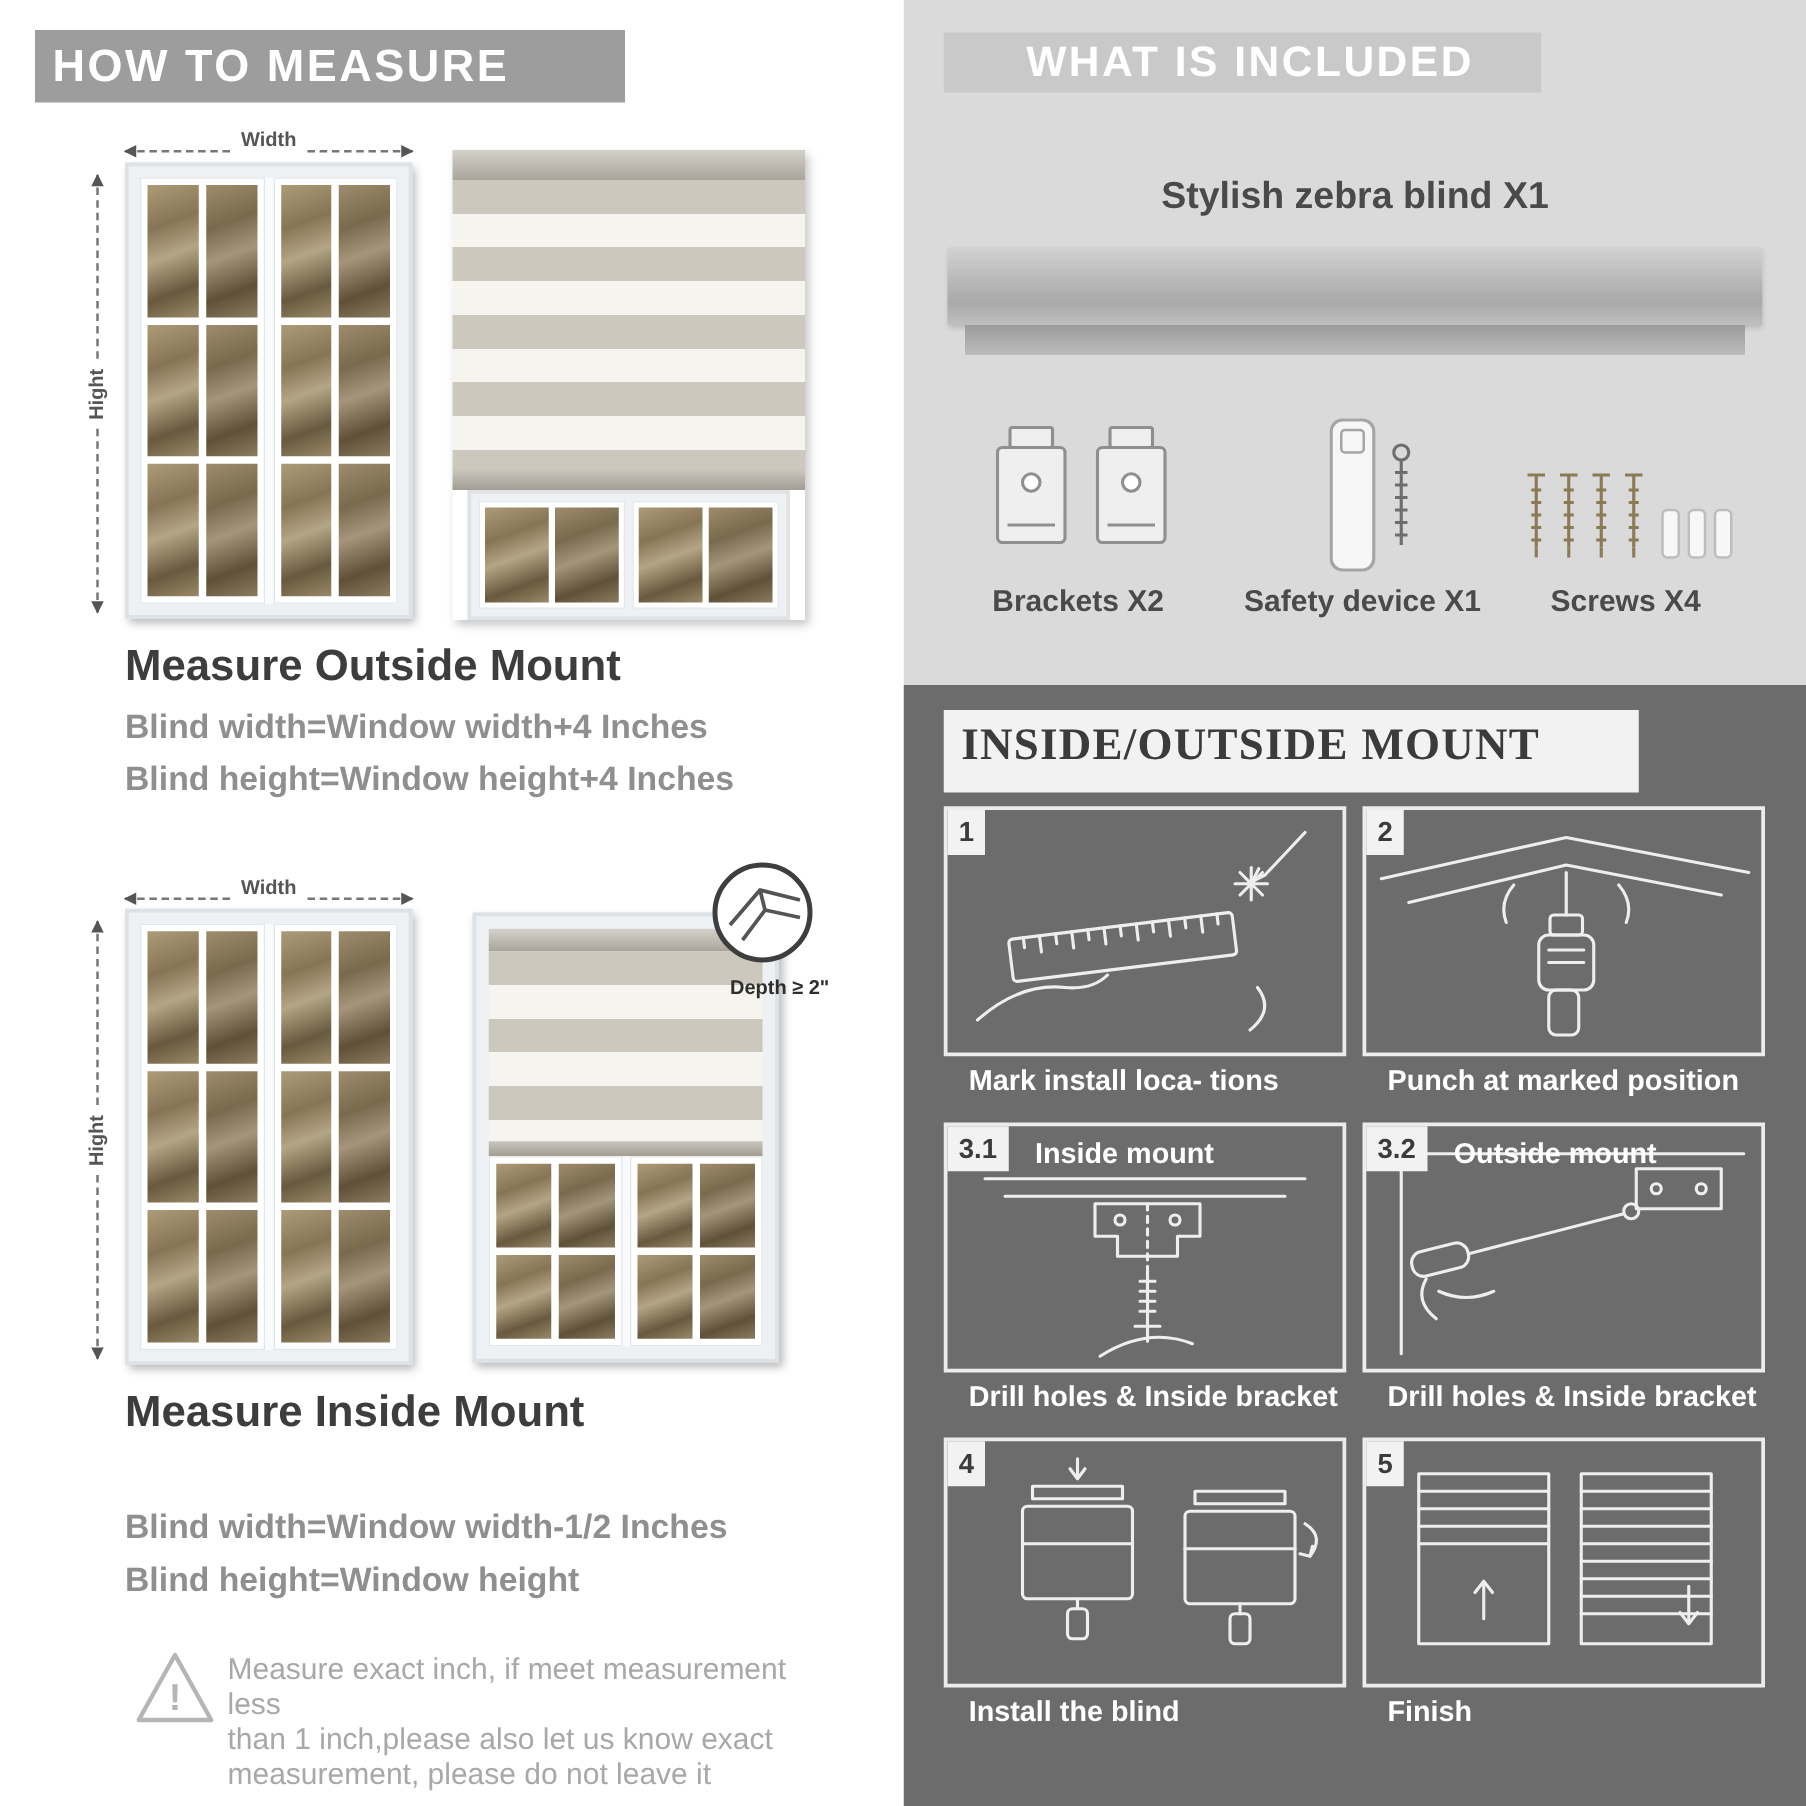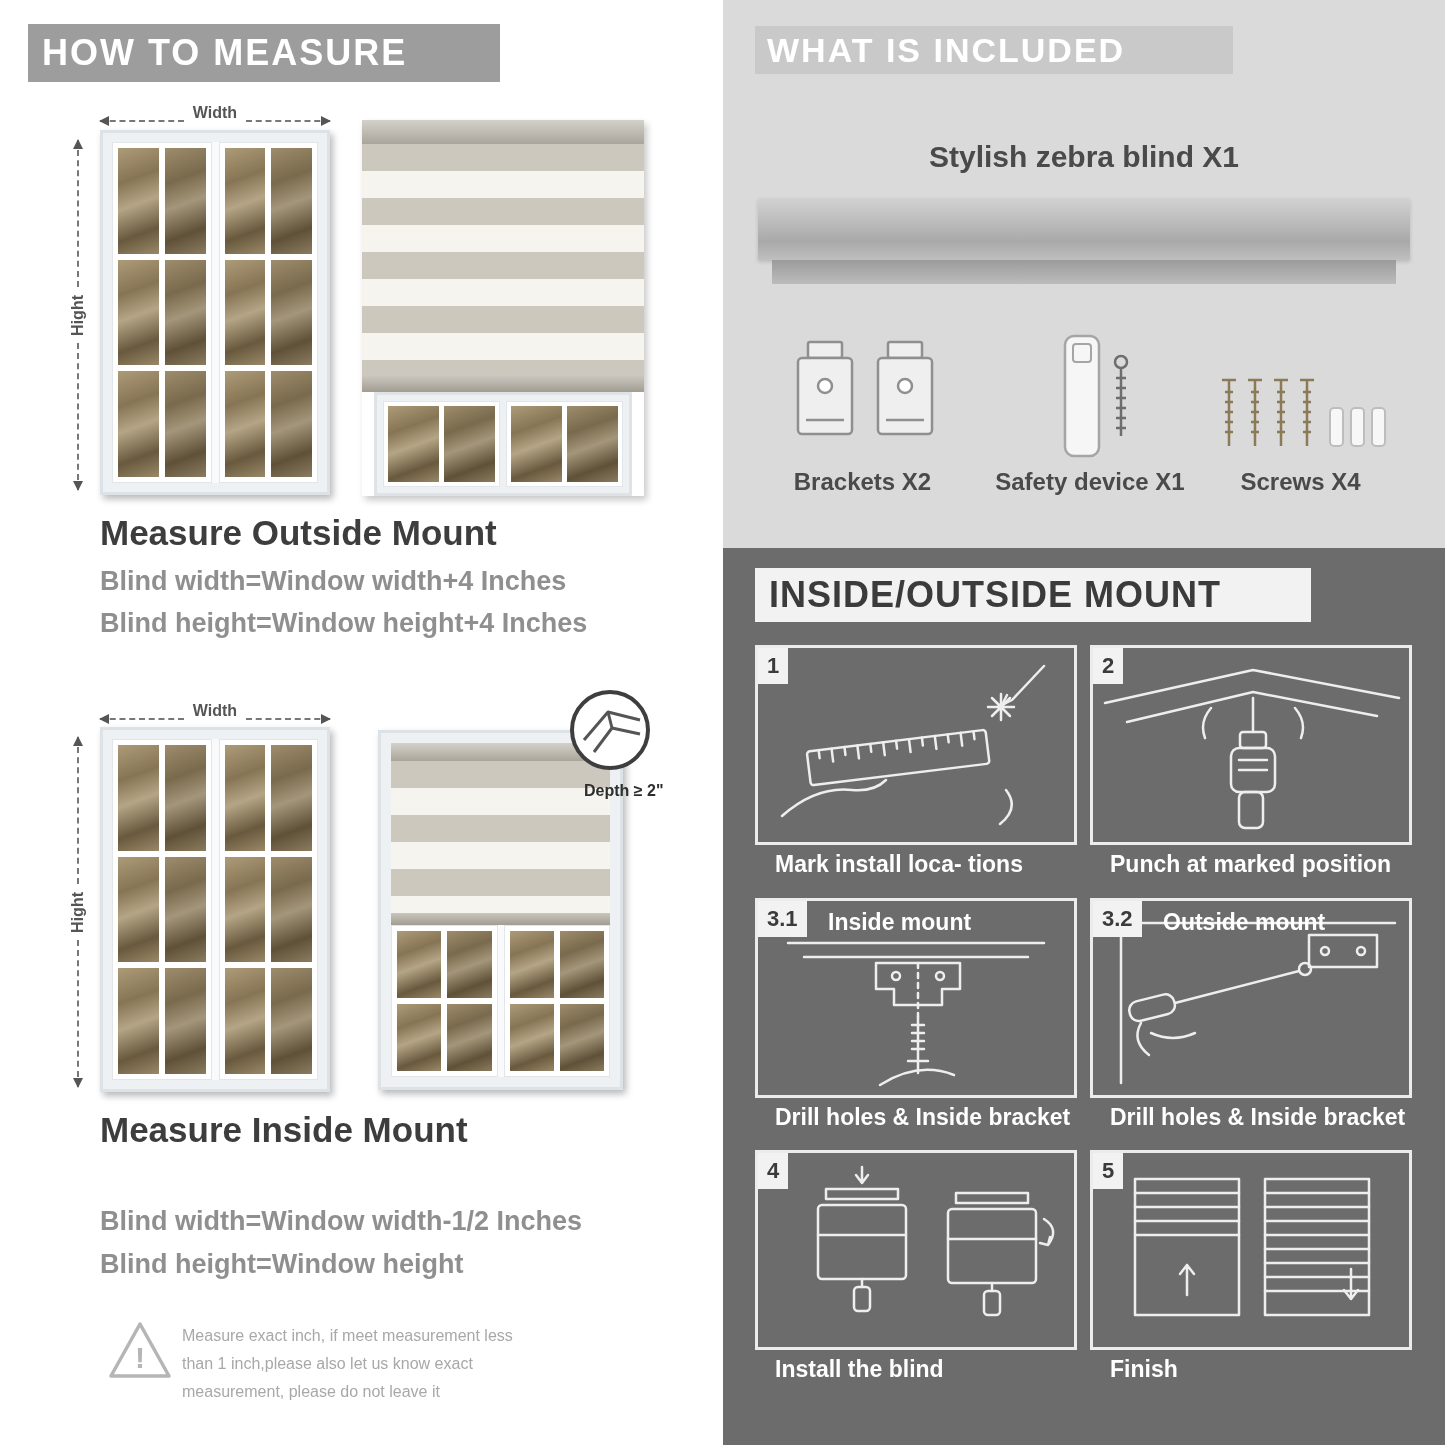--- a/index.html
+++ b/index.html
@@ -48,37 +48,37 @@
       border-left:5px solid transparent; border-right:5px solid transparent; border-top:10px solid #555; }
   .v-arrow .lab { writing-mode:vertical-rl; transform:rotate(180deg); padding:8px 0; }
 
   .callout { position:absolute; width:80px; height:80px; border-radius:50%; border:4px solid #3e3e3e;
              background:#fff; overflow:hidden; }
   .callout-label { position:absolute; font-size:16px; font-weight:700; color:#2e2e2e; }
 
   .t-big { position:absolute; font-size:35px; font-weight:700; color:#3d3d3d; }
   .t-sub { position:absolute; font-size:27px; font-weight:700; color:#8f8f8f; }
 
-  .warn-text { position:absolute; font-size:16px; color:#a8a8a8; line-height:28px; }
+  .warn-text { position:absolute; font-size:24px; color:#a8a8a8; line-height:28px; }
 
   
   .inc-bg  { position:absolute; left:723px; top:0; width:722px; height:548px; background:#dadada; }
   .inc-bar { position:absolute; left:755px; top:26px; width:478px; height:48px; background:#c9c9c9;
-             color:#fff; font-size:34px; font-weight:700; line-height:48px; padding-left:12px; letter-spacing:2px; }
+             color:#fff; font-size:34px; font-weight:700; line-height:48px; padding-left:12px; letter-spacing:2px;text-align:center; }
   .blind-name { position:absolute; left:723px; top:140px; width:722px; text-align:center;
                 font-size:30px; font-weight:700; color:#4a4a4a; }
   .headrail { position:absolute; left:758px; top:198px; width:652px; height:62px;
               background:linear-gradient(180deg,#d2d2d2,#a9a9a9 70%,#bfbfbf); box-shadow:0 2px 4px rgba(0,0,0,.15); }
   .headrail-lip { position:absolute; left:772px; top:260px; width:624px; height:24px;
               background:linear-gradient(180deg,#9b9b9b,#bcbcbc); }
   .inc-label { position:absolute; font-size:24px; font-weight:700; color:#4a4a4a; text-align:center; }
 
   .dark-bg { position:absolute; left:723px; top:548px; width:722px; height:897px; background:#6c6c6c; }
-  .mount-bar { position:absolute; left:755px; top:568px; width:556px; height:54px; background:#f2f2f2;
-               color:#3b3b3b; font-size:36px; font-weight:800; line-height:54px; padding-left:14px; letter-spacing:1px; }
+  .mount-bar { position:absolute; left:755px; top:568px; width:556px; height:66px; background:#f2f2f2;
+               color:#3b3b3b; font-size:36px; font-weight:800; line-height:54px; padding-left:14px; letter-spacing:1px;font-family:Liberation Serif, serif; }
   .panel { position:absolute; width:322px; height:200px; border:3px solid #ececec; }
   .panel svg { position:absolute; left:0; top:0; width:100%; height:100%; }
   .badge { position:absolute; left:0; top:0; background:#f2f2f2; color:#3b3b3b;
            font-size:22px; font-weight:700; padding:5px 9px; }
   .step-title { position:absolute; top:8px; color:#fff; font-size:23px; font-weight:700; }
   .caption { position:absolute; width:330px; color:#fff; font-size:23px; font-weight:700;margin-left:20px; }
 </style>
 </head>
 <body>
 

